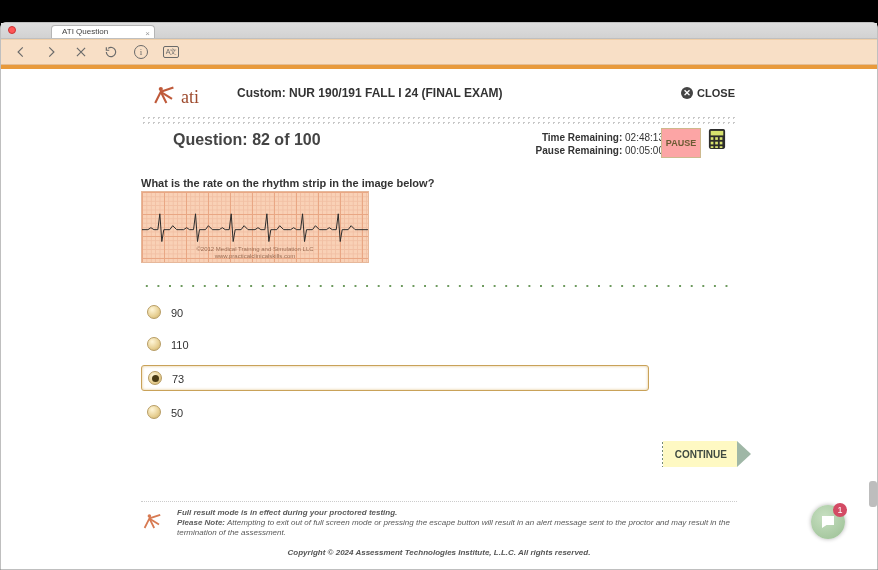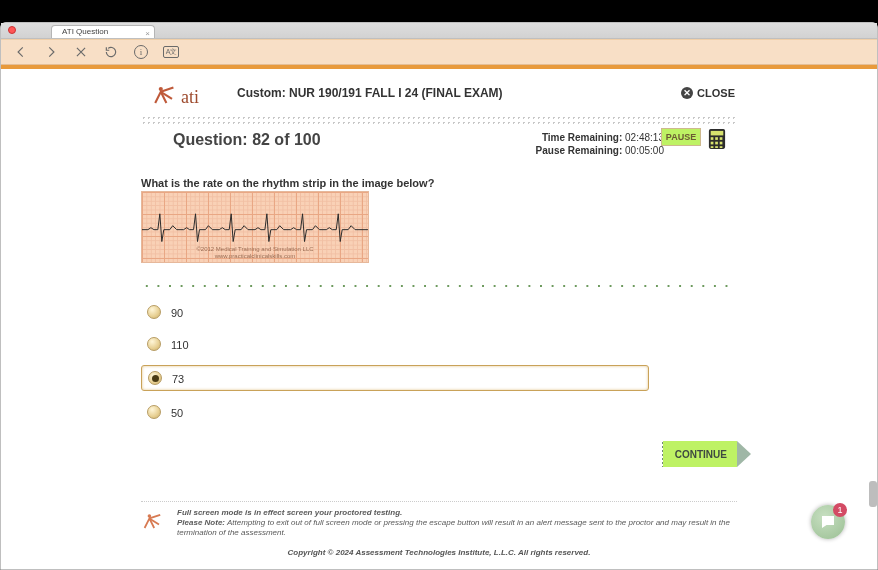--- a/index.html
+++ b/index.html
@@ -20,21 +20,21 @@
   .logo-mark { width: 28px; height: 28px; position: relative; }
   .logo-text { font-family: Georgia, serif; font-size: 18px; color: #9e4b2e; margin-left: 2px; position: relative; top: -2px; }
   .exam-title { font-weight: bold; font-size: 12px; color: #333; margin-left: 88px; }
   .close-btn { position: absolute; right: 142px; font-size: 11px; font-weight: bold; color: #333; display: flex; align-items: center; gap: 4px; cursor: pointer; }
   .close-btn-icon { width: 12px; height: 12px; background: #444; color: #fff; border-radius: 50%; font-size: 9px; line-height: 12px; text-align: center; }
   .dot-rule { height: 8px; background-image: radial-gradient(#c8c8c8 1px, transparent 1px); background-size: 5px 5px; background-position: 0 3px; margin: 0 140px 0 140px; }
   .qbar { display: flex; align-items: center; padding: 6px 140px 0 140px; position: relative; }
   .q-label { font-weight: bold; font-size: 16px; color: #444; margin-left: 32px; }
   .timers { position: absolute; right: 213px; top: 6px; text-align: right; font-size: 10px; color: #333; line-height: 13px; }
   .timers b { font-weight: bold; }
-  .pause-btn { position: absolute; right: 176px; top: 3px; width: 40px; height: 18px; background: #bef264; border: 1px solid #cdb98e; font-size: 9px; color: #6b5b33; font-weight: bold; }
+  .pause-btn { position: absolute; right: 176px; top: 3px; width: 40px; height: 30px; background: #fca5a5; border: 1px solid #cdb98e; font-size: 9px; color: #6b5b33; font-weight: bold; }
   .calc-btn { position: absolute; right: 150px; top: 3px; width: 20px; height: 22px; background: #fff; border: none; }
   .calc-icon { width: 18px; height: 22px; }
   .body-area { padding: 10px 140px 0 140px; }
   .q-text { font-size: 11px; font-weight: bold; color: #333; margin-top: 18px; }
   .ecg { margin-top: 2px; width: 228px; height: 72px; background: #f9d1b6; position: relative; border: 1px solid #e6b89b; overflow: hidden; }
   .ecg-grid { position: absolute; inset: 0;
      background-image:
        linear-gradient(#e9a784 1px, transparent 1px),
        linear-gradient(90deg, #e9a784 1px, transparent 1px),
        linear-gradient(#f1bfa3 1px, transparent 1px),
@@ -46,21 +46,21 @@
   .colored-dots { margin: 20px 0 12px 0; height: 6px;
      background-image: radial-gradient(#6d9a5e 1.3px, transparent 1.3px);
      background-size: 11.6px 6px;
   }
   .answers { display: flex; flex-direction: column; gap: 10px; margin-top: 6px; }
   .answer { display: flex; align-items: flex-end; gap: 10px; padding: 4px 6px; font-size: 11px; color: #333; }
   .answer.selected { border: 1px solid #c9a259; border-radius: 3px; box-shadow: 0 0 3px #e2c489 inset; width: 508px; padding-top:5px; padding-bottom:5px;}
   .radio { width: 14px; height: 14px; border-radius: 50%; background: radial-gradient(circle at 35% 30%, #fff6d8, #e7cf92 60%, #c8ac6a); border: 1px solid #b79c63; position: relative; flex-shrink: 0; }
   .radio.checked::after { content: ""; position: absolute; left: 3px; top: 3px; width: 7px; height: 7px; border-radius: 50%; background: #4a3b14; }
   .continue-wrap { display: flex; justify-content: flex-end; padding-right: 0; margin-top: 18px; width: 596px; }
-  .continue-btn { position: relative; height: 26px; background: #bef264; padding: 0 10px 0 12px; font-size: 10px; font-weight: bold; color: #3f4a41; border: none; display: flex; align-items: center; }
+  .continue-btn { position: relative; height: 26px; background: #fef9c3; padding: 0 10px 0 12px; font-size: 10px; font-weight: bold; color: #3f4a41; border: none; display: flex; align-items: center; }
   .continue-btn::before { content:""; position:absolute; left:-2px; top:0; bottom:0; width:4px; background: radial-gradient(#728a79 1px, transparent 1px); background-size: 3px 4px; }
   .continue-arrow { position: absolute; right: -14px; top: 0; width: 0; height: 0; border-top: 13px solid transparent; border-bottom: 13px solid transparent; border-left: 14px solid #9fb7a6; }
   .footer-note { margin: 34px 140px 0 140px; border-top: 1px dotted #ccc; padding-top: 6px; display: flex; gap: 12px; }
   .foot-icon { width: 24px; height: 24px; flex-shrink: 0; position: relative; top: 2px; }
   .foot-text { font-size: 8px; color: #5a5a5a; font-style: italic; line-height: 10px; }
   .foot-text b { font-weight: bold; }
   .copyright { text-align: center; font-size: 8px; color: #555; font-style: italic; margin-top: 10px; font-weight: bold; }
   .chat-bubble { position: absolute; right: 32px; bottom: 30px; width: 34px; height: 34px; border-radius: 50%; background: radial-gradient(circle at 40% 35%, #c7dfc1, #9abf93); box-shadow: 0 0 4px rgba(0,0,0,0.3); display:flex; align-items:center; justify-content:center; }
   .chat-bubble svg { width:18px; height:18px; fill:#fff; }
   .chat-badge { position: absolute; top: -2px; right: -2px; width: 14px; height: 14px; border-radius: 50%; background: #d34b64; color: #fff; font-size: 9px; line-height: 14px; text-align: center; }
@@ -213,21 +213,21 @@
       </div>
 
       <div class="footer-note">
         <svg class="foot-icon" viewBox="0 0 40 40">
           <circle cx="14" cy="10" r="3" fill="#d77a52"></circle>
           <path d="M6 30 L14 14 L22 30" stroke="#d77a52" stroke-width="3" fill="none"></path>
           <path d="M14 14 L32 8" stroke="#d77a52" stroke-width="3" fill="none"></path>
           <path d="M14 14 L30 24" stroke="#d77a52" stroke-width="3" fill="none"></path>
         </svg>
         <div class="foot-text">
-          <div><b>Full screen mode is in effect screen your proctored testing.</b></div>
+          <div><b>Full result mode is in effect during your proctored testing.</b></div>
           <div><b style="font-weight:bold">Please Note:</b> <span>Attempting to exit out of full screen mode or pressing the escape button will result in an alert message sent to the proctor and may result in the termination of the assessment.</span></div>
         </div>
       </div>
       <div class="copyright">Copyright © 2024 Assessment Technologies Institute, L.L.C. All rights reserved.</div>
 
       <div class="chat-bubble">
         <svg viewBox="0 0 24 24">
             <path d="M4 4h16v12H10l-6 4V4z"></path>
           </svg>
         <div class="chat-badge">1</div>

